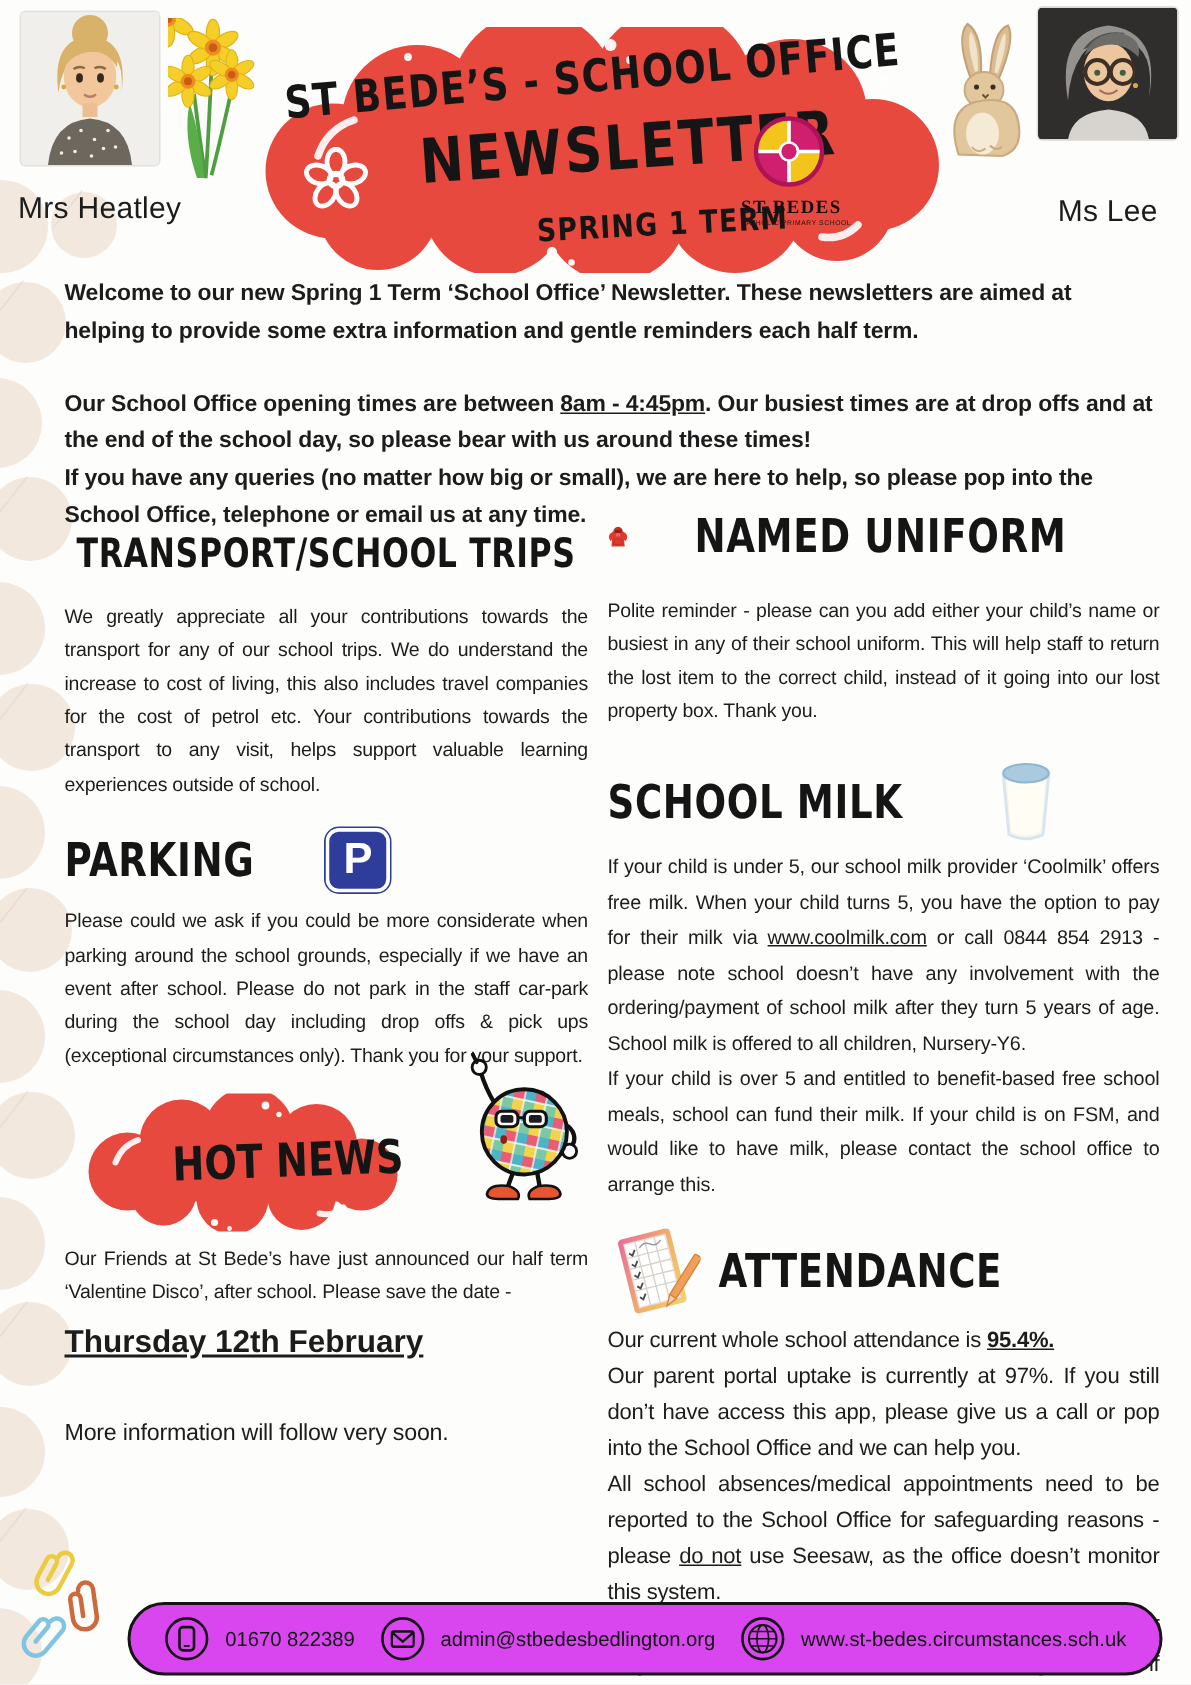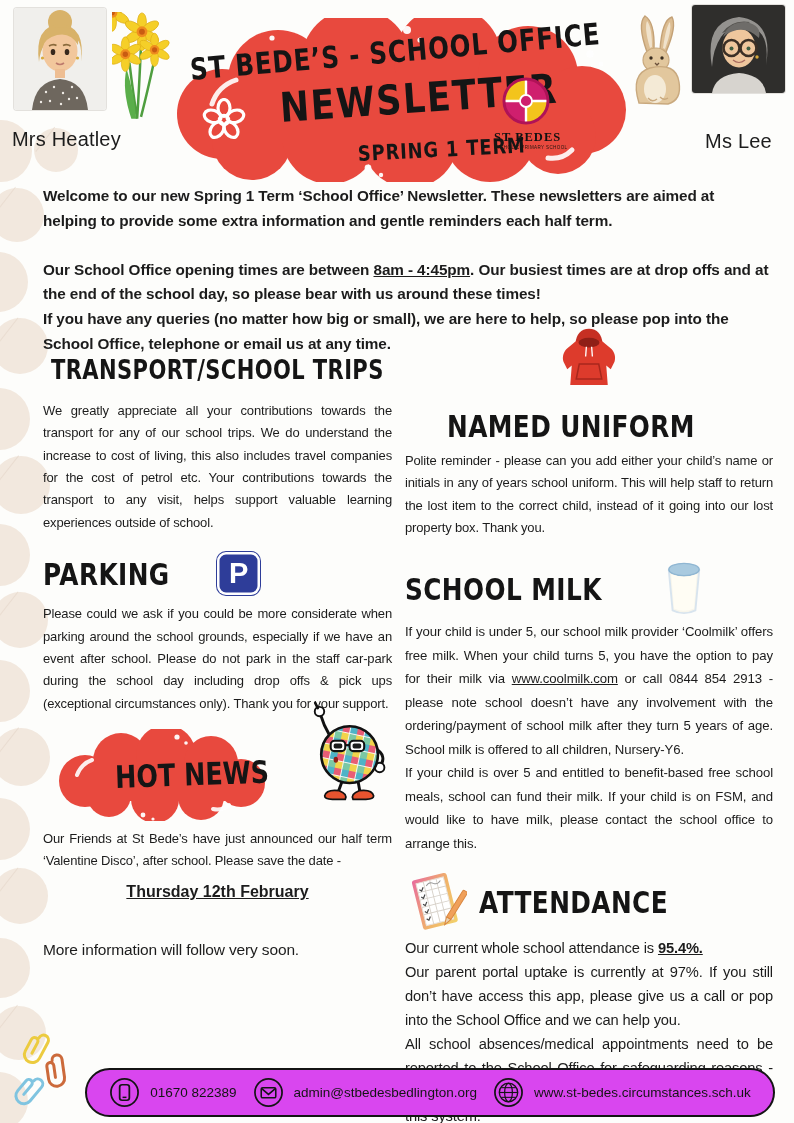--- a/index.html
+++ b/index.html
@@ -50,23 +50,23 @@
   .p-sign { width:43px; height:43px; background:#2e3d99; border-radius:9px; box-shadow:inset 0 0 0 2.5px #fff, 0 0 0 1px #2e3d99;
             display:flex; align-items:center; justify-content:center; color:#fff; font-weight:bold; font-size:29px;
             font-family:"Liberation Sans", sans-serif; }
   .transport-head { margin-top:4px; margin-bottom:8px; }
   .parking-head { margin-top:18px; margin-bottom:8px; gap:16px; }
   .hotnews { position:relative; margin-top:10px; height:96px; }
   .hn-cloud { position:absolute; left:8px; top:4px; }
   .hn-title { position:absolute; left:72px; top:34px; font-size:31px; transform:rotate(-2deg) scaleX(.82); }
   .hn-disco { position:absolute; right:2px; top:-24px; }
   .hot-body { margin-top:7px; }
-  .save-date { margin-top:10px; text-align:center; font-weight:bold; font-size:16px; }
+  .save-date { margin-top:10px; font-weight:bold; font-size:21px; }
   .more-info { margin-top:36px; font-size:15.5px; }
-  .uni-head { margin-bottom:6px; gap:18px;flex-direction:column; }
+  .uni-head { margin-bottom:6px; gap:18px; }
   .uni-head .h2 { margin-left:26px; }
   .milk-head { margin-top:22px; margin-bottom:4px; gap:14px; }
   .att-head { margin-top:16px; margin-bottom:4px; gap:12px; }
   
   .footer { position:absolute; left:85px; top:1068px; width:690px; height:49px; border:2px solid #141414; border-radius:26px;
             display:flex; align-items:center; justify-content:space-evenly; padding:0 6px; background:#d946ef; }
   .f-item { display:flex; align-items:center; gap:10px; font-size:13.5px; color:#141414; }
   .f-item a, .f-item span.txt { color:#141414; text-decoration:none; }
 </style>
 </head>
@@ -339,21 +339,21 @@
       <div class="sec-head uni-head">
         <svg viewBox="0 0 80 84" width="60" height="64">
           <path d="M40 3 C29 3 23 11 22 22 L58 22 C57 11 51 3 40 3 Z" fill="#c62f23"></path>
           <path d="M22 20 L10 30 C6 34 4 41 6 47 L11 57 L17 52 L15 78 L65 78 L63 52 L69 57 L74 47 C76 41 74 34 70 30 L58 20 Z" fill="#dd3b2c"></path>
           <ellipse cx="40" cy="21.5" rx="14" ry="6.5" fill="#8f1f17"></ellipse>
           <path d="M27 50 L53 50 L57 70 L23 70 Z" fill="#dd3b2c" stroke="#a8271c" stroke-width="2"></path>
           <path d="M36.5 27 L35.5 40 M43.5 27 L44.5 40" stroke="#fff" stroke-width="1.8"></path>
         </svg>
         <span class="disp h2">NAMED UNIFORM</span>
       </div>
-      <p class="body-p">Polite reminder - please can you add either your child’s name or initials in any of years school uniform.  This will help staff to return the lost item to the correct child, instead of it going into our lost property box.  Thank you.</p>
+      <p class="body-p">Polite reminder - please can you add either your child’s name or busiest in any of their school uniform.  This will help staff to return the lost item to the correct child, instead of it going into our lost property box.  Thank you.</p>
 
       <div class="sec-head milk-head">
         <span class="disp h2">SCHOOL MILK</span>
         <svg viewBox="0 0 40 58" width="38" height="55">
           <path d="M4 10 L8 52 Q20 58 32 52 L36 10 Z" fill="#f8f6ec" stroke="#d8e4ee" stroke-width="2"></path>
           <ellipse cx="20" cy="9" rx="16" ry="6.5" fill="#a9cadf" stroke="#8fb6d2" stroke-width="1.5"></ellipse>
           <path d="M6.5 14 L9.5 50 Q20 55 30.5 50 L33.5 14 Q20 19 6.5 14 Z" fill="#fffdf4"></path>
         </svg>
       </div>
       <p class="body-sm"><span>If your child is under 5, our school milk provider ‘Coolmilk’ offers free milk.  When your child turns 5, you have the option to pay for their milk via </span><a href="#" class="u" style="color:#1c1c1c;">www.coolmilk.com</a><span> or call 0844 854 2913 - please note school doesn’t have any involvement with the ordering/payment of school milk after they turn 5 years of age. School milk is offered to all children, Nursery-Y6.</span></p>

